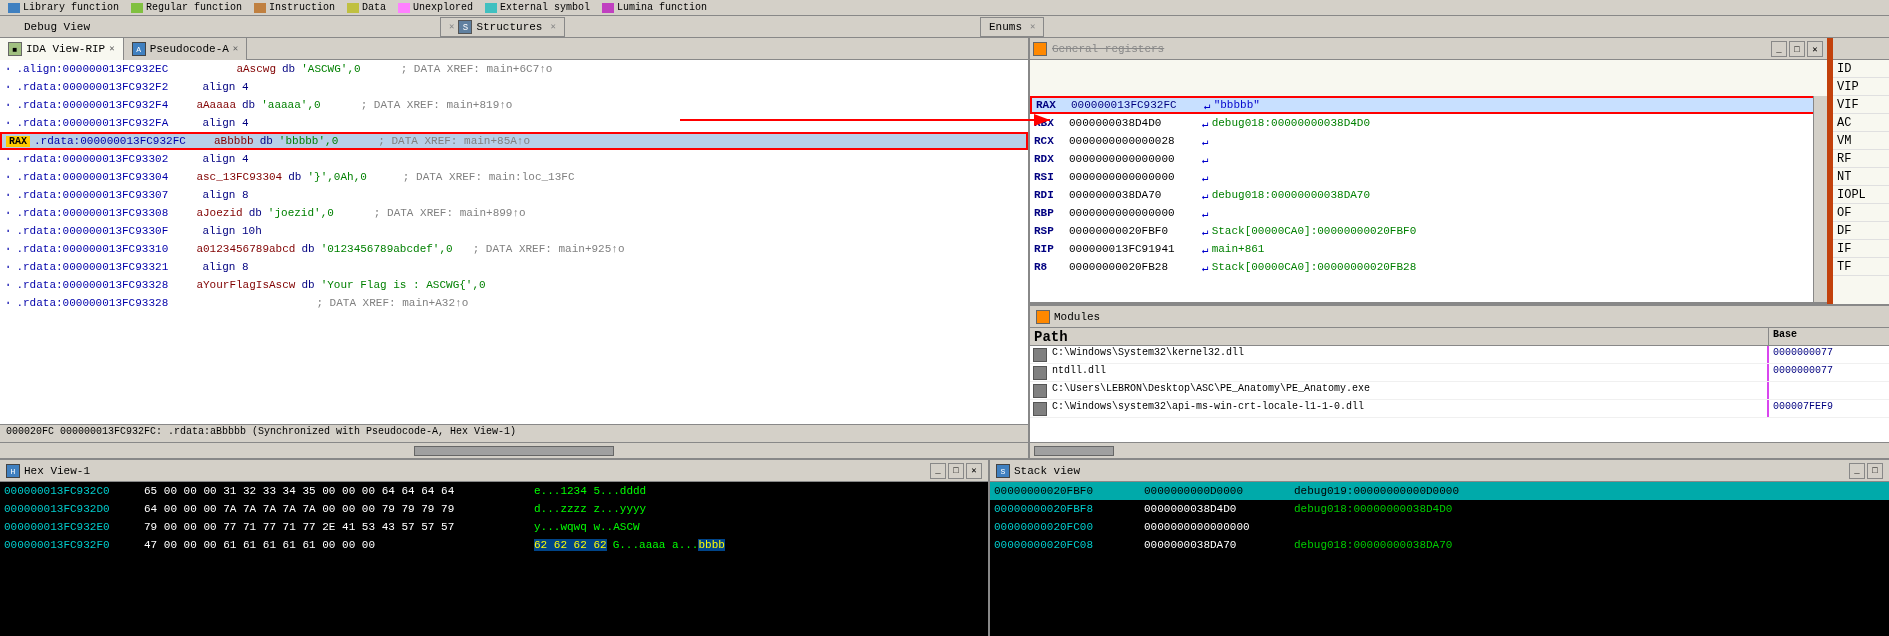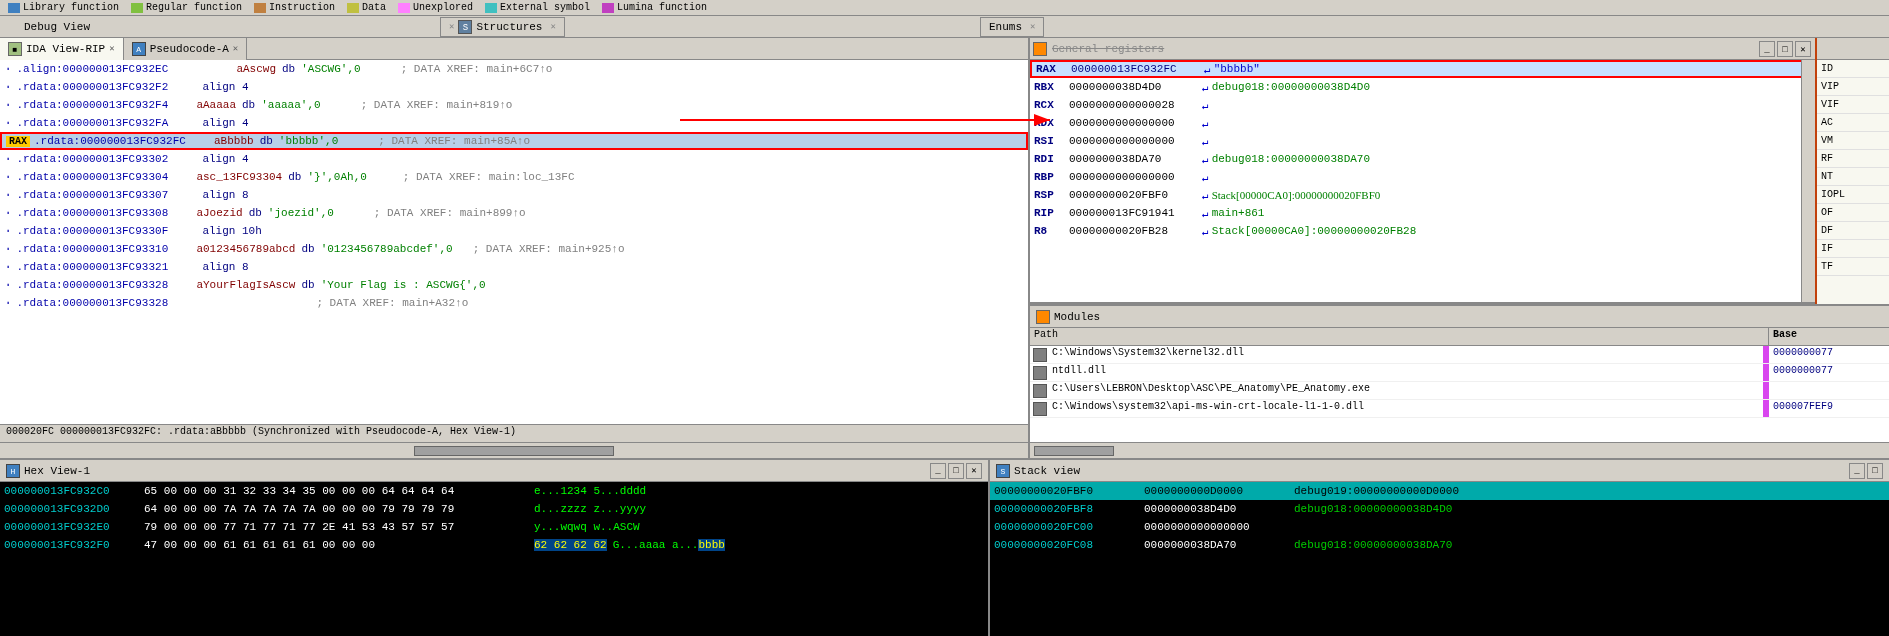--- a/index.html
+++ b/index.html
@@ -233,22 +233,22 @@
     .modules-header {
       display: flex;
       background: #d4d0c8;
       border-bottom: 1px solid #888;
       height: 18px;
     }
     .modules-col-path {
       flex: 1;
       padding: 1px 4px;
       border-right: 1px solid #888;
-      font-weight: normal;
-      font-size: 10px;
+      font-weight: bold;
+      font-size: 14px;
     }
     .modules-col-base {
       width: 120px;
       padding: 1px 4px;
       font-weight: bold;
       font-size: 10px;
     }
     .modules-row {
       display: flex;
       height: 18px;
@@ -259,21 +259,21 @@
       height: 14px;
       margin: 2px 3px;
       background: #808080;
       border: 1px solid #555;
       display: inline-block;
       flex-shrink: 0;
     }
     .mod-path {
       flex: 1;
       padding: 1px 2px;
-      border-right: 6px solid #d946ef;
+      border-right: 2px solid #d946ef;
       font-size: 10px;
       overflow: hidden;
     }
     .mod-base {
       width: 120px;
       padding: 1px 4px;
       font-size: 10px;
       color: #000080;
     }
     .mod-scrollbar-h {
@@ -604,21 +604,21 @@
 
       <div class="scroll-x">
         <div class="scrollbar-h"></div>
       </div>
     </div>
 
     <div class="right-panel">
 
       <div style="display:flex;flex:0 0 268px;border-bottom:2px solid #888;position:relative;">
 
-        <div class="registers-panel" style="flex:1;">
+        <div class="registers-panel" style="flex:1;gap:36px;">
           <div class="reg-tabbar">
             <span class="reg-icon" style="margin:3px 3px;"></span>
             <span style="font-size:11px;text-decoration:line-through;color:#888;">General registers</span>
             <div class="reg-controls">
               <div class="reg-ctrl-btn">_</div>
               <div class="reg-ctrl-btn">□</div>
               <div class="reg-ctrl-btn">✕</div>
             </div>
           </div>
           <div class="reg-content">
@@ -665,42 +665,42 @@
             <div class="reg-line">
               <span class="reg-name">RBP</span>
               <span class="reg-value">0000000000000000</span>
               <span style="color:#0000cc;margin:0 3px;">↵</span>
             </div>
 
             <div class="reg-line">
               <span class="reg-name">RSP</span>
               <span class="reg-value">00000000020FBF0</span>
               <span style="color:#0000cc;margin:0 3px;">↵</span>
-              <span style="color:#008000;font-family:Liberation Serif, serif;">Stack[00000CA0]:00000000020FBF0</span>
+              <span style="color:#008000;">Stack[00000CA0]:00000000020FBF0</span>
             </div>
 
             <div class="reg-line">
               <span class="reg-name">RIP</span>
               <span class="reg-value">000000013FC91941</span>
               <span style="color:#0000cc;margin:0 3px;">↵</span>
               <span style="color:#008000;">main+861</span>
             </div>
 
             <div class="reg-line">
               <span class="reg-name">R8</span>
               <span class="reg-value">00000000020FB28</span>
               <span style="color:#0000cc;margin:0 3px;">↵</span>
               <span style="color:#008000;">Stack[00000CA0]:00000000020FB28</span>
             </div>
 
             <div class="reg-scrollbar"></div>
           </div>
         </div>
 
-        <div style="width:74px;background:#f8f8f0;border-left:2px solid #c2410c;font-family:'Courier New',monospace;font-size:10px;">
+        <div style="width:62px;background:#f8f8f0;border-left:6px solid #c2410c;font-family:'Courier New',monospace;font-size:12px;">
           <div style="background:#d4d0c8;border-bottom:1px solid #888;height:22px;display:flex;align-items:center;padding:0 4px;"></div>
           <div class="flag-line">
               <span>ID</span>
             </div>
           <div class="flag-line">
               <span>VIP</span>
             </div>
           <div class="flag-line">
               <span>VIF</span>
             </div>

